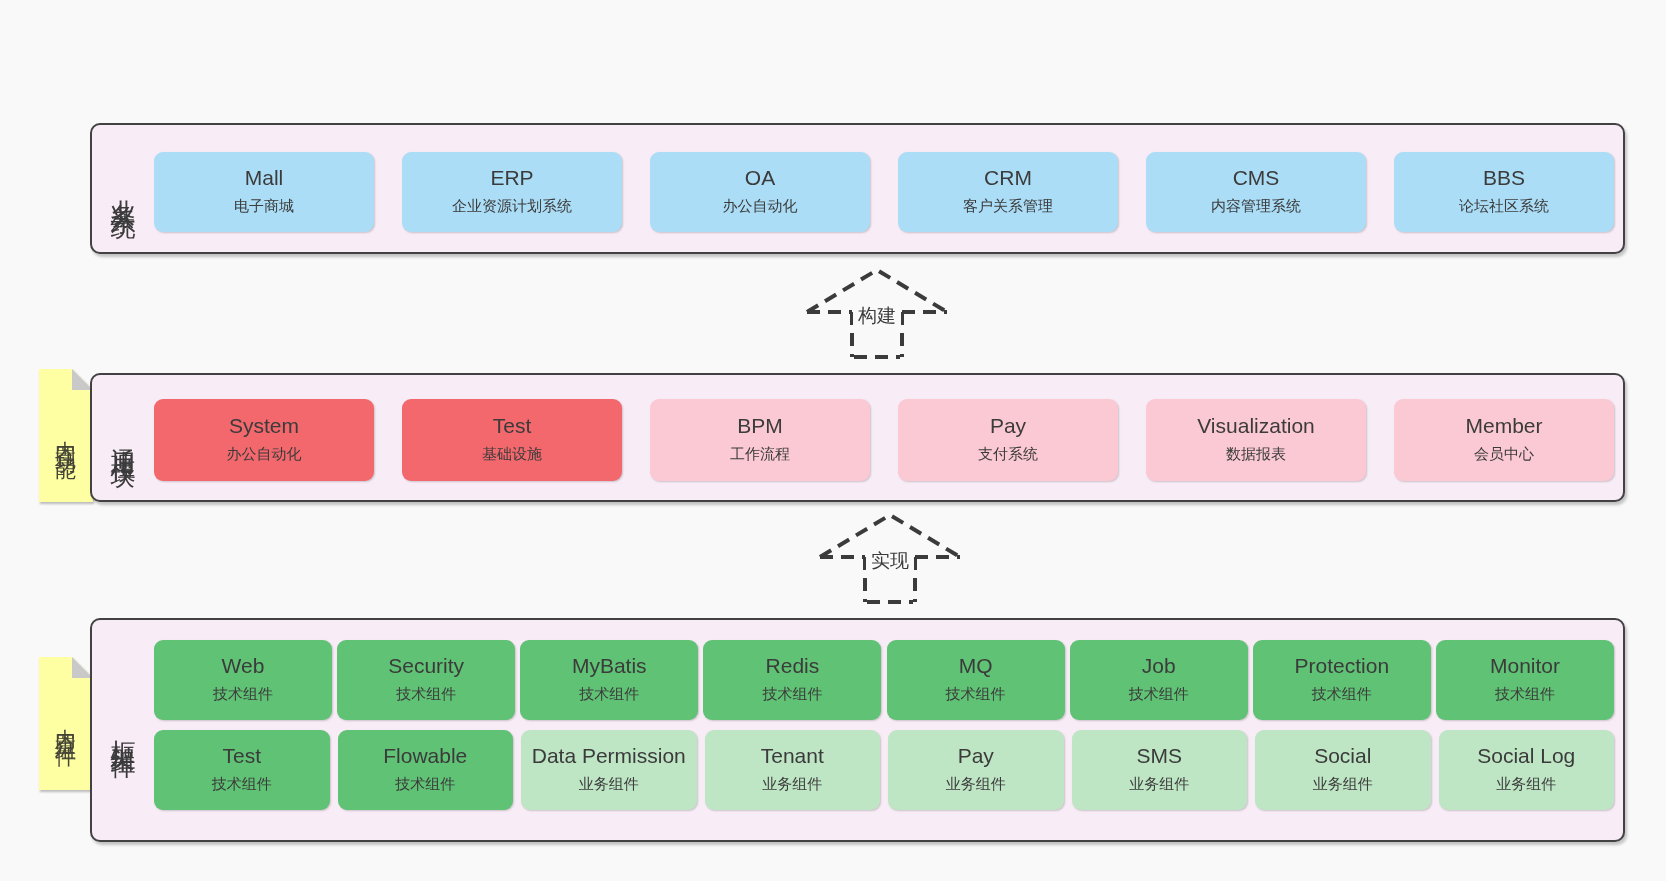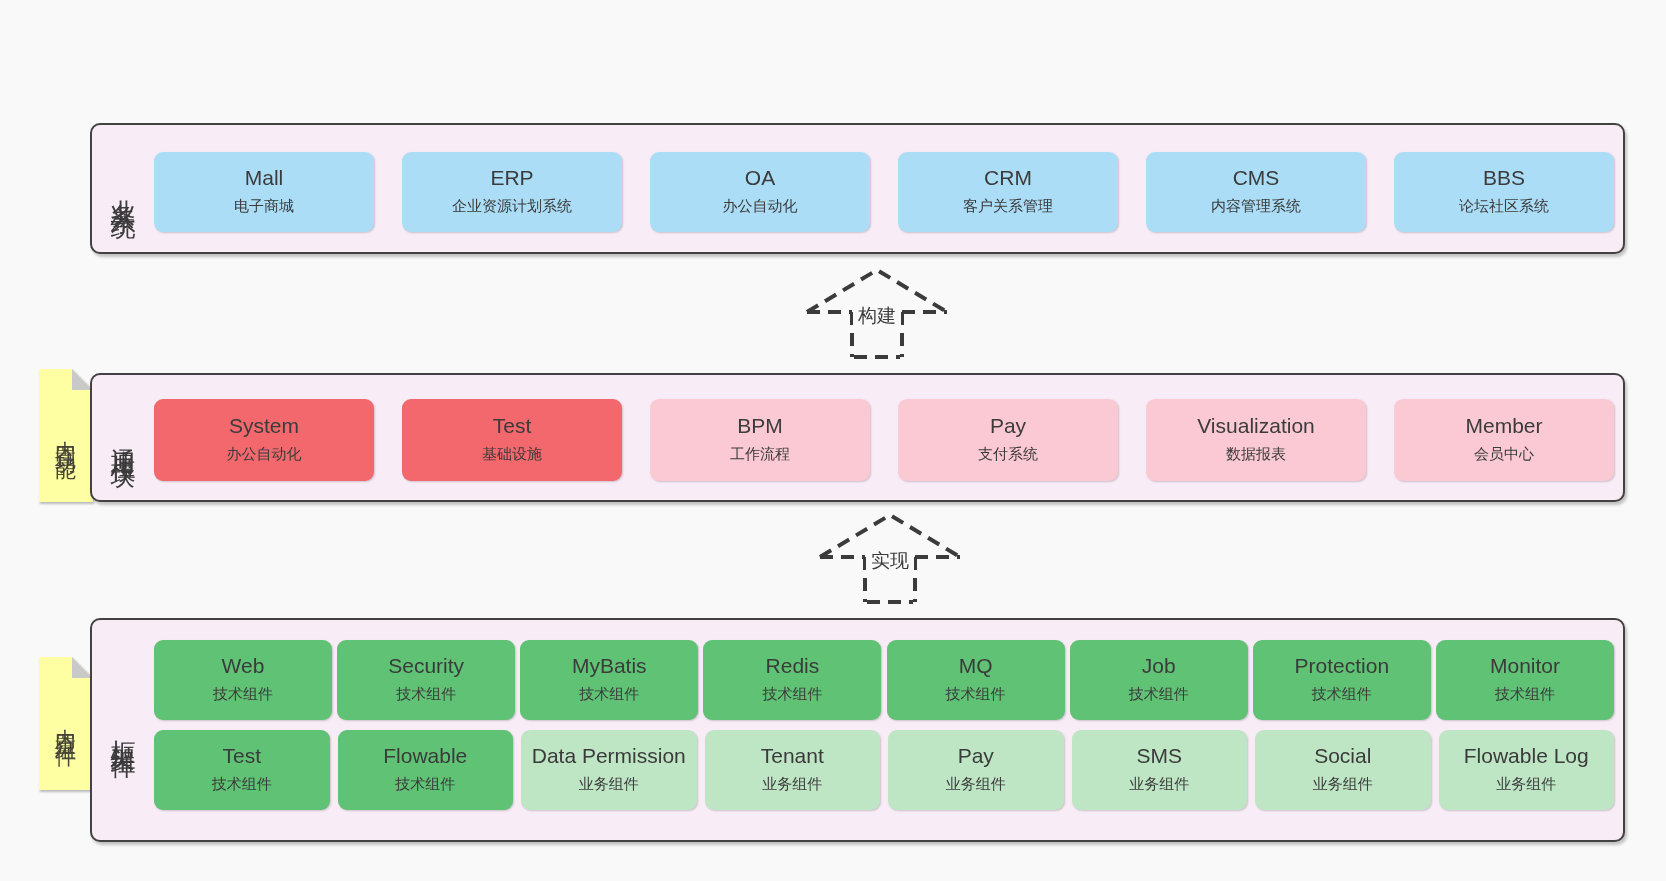--- a/index.html
+++ b/index.html
@@ -244,19 +244,19 @@
       </div>
       <div class="box greenl w150">
         <div class="t">SMS</div>
         <div class="s">业务组件</div>
       </div>
       <div class="box greenl w150">
         <div class="t">Social</div>
         <div class="s">业务组件</div>
       </div>
       <div class="box greenl w150">
-        <div class="t">Flowable Log</div>
+        <div class="t">Social Log</div>
         <div class="s">业务组件</div>
       </div>
     </div>
   </div>
 
 </div>
 
 </body></html>

